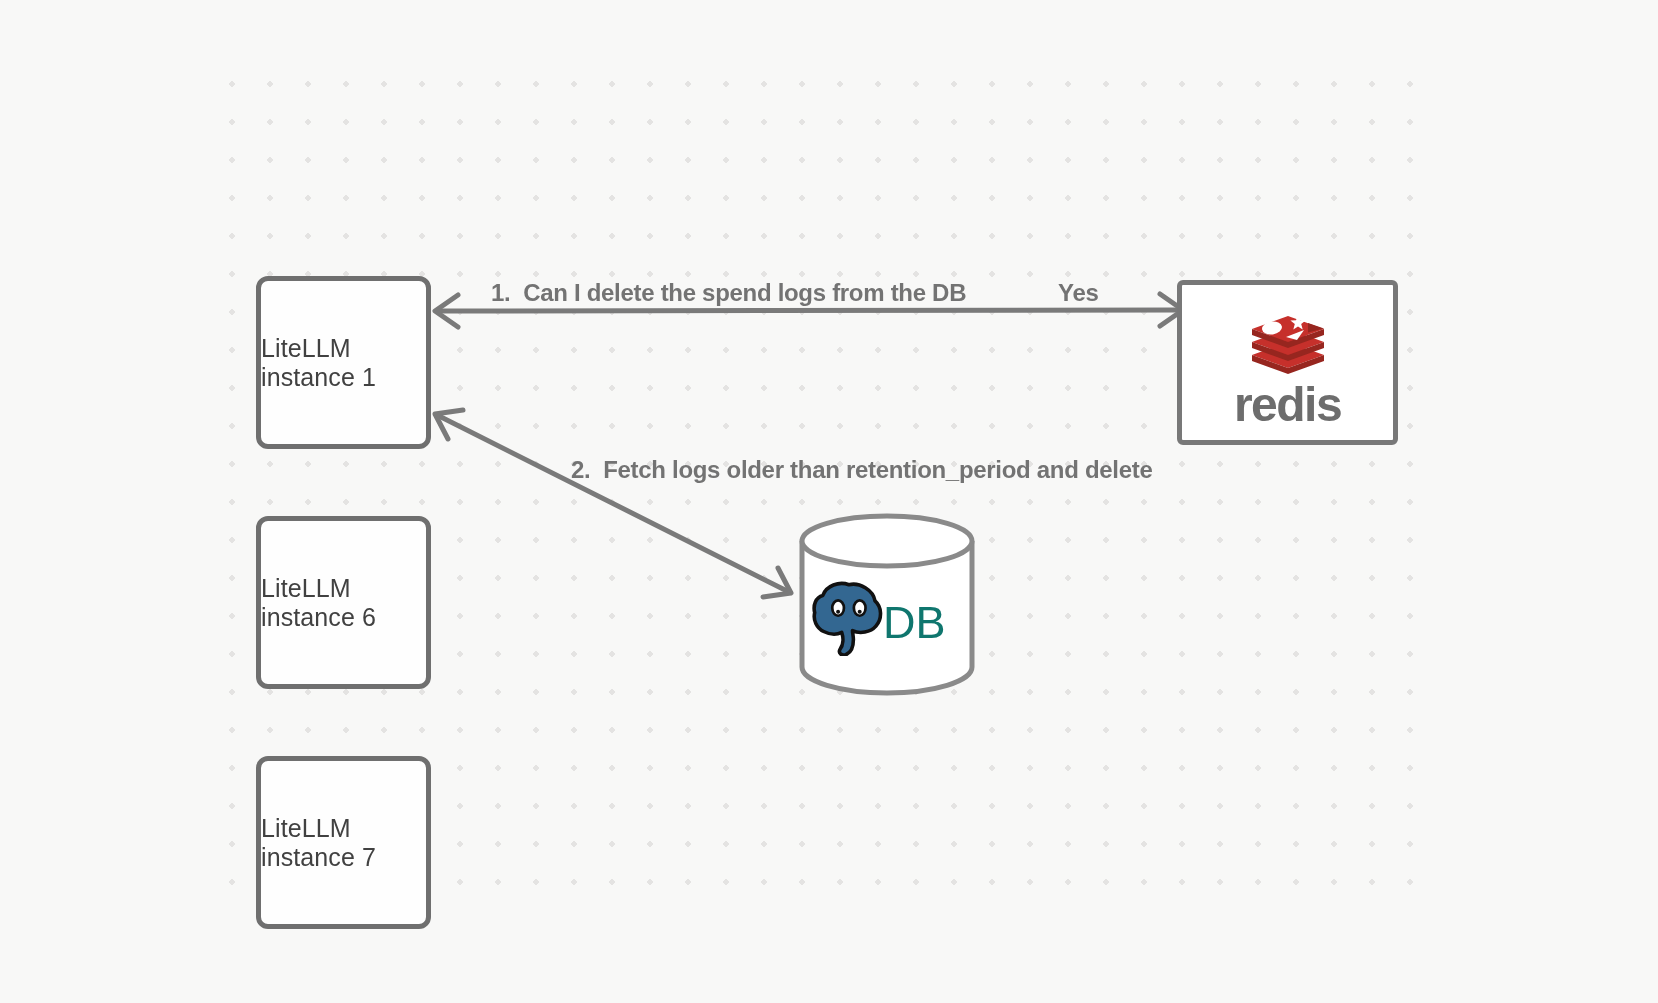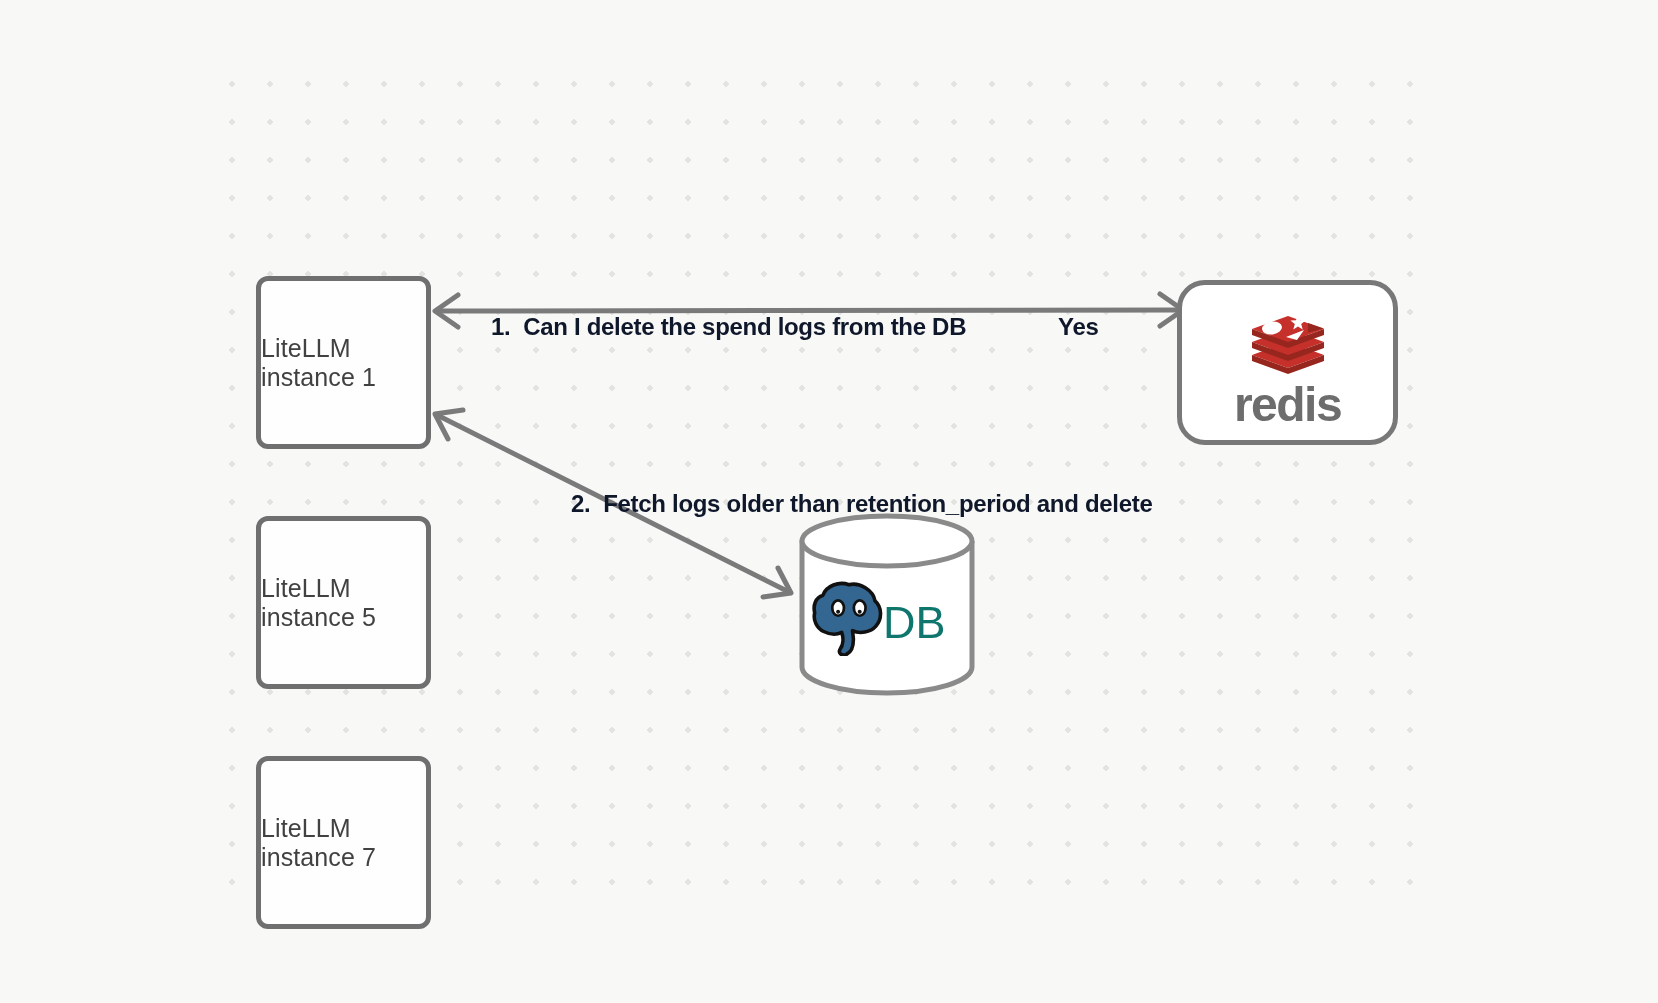--- a/index.html
+++ b/index.html
@@ -44,46 +44,45 @@
   .box-1 { left: 256px; top: 276px; }
   .box-2 { left: 256px; top: 516px; }
   .box-3 { left: 256px; top: 756px; }
 
   .redis-node {
     position: absolute; left: 1177px; top: 280px;
     width: 221px; height: 165px;
     box-sizing: border-box;
     background: #ffffff;
     border: 5px solid #787878;
-    border-radius: 28px;
+    border-radius: 6px;
   }
   .redis-logo { position: absolute; left: 68px; top: 28px; }
   .redis-word {
     position: absolute; left: 0; top: 92px; width: 100%;
     text-align: center;
     font-size: 48px; font-weight: bold; letter-spacing: -1.5px;
     color: #6d6d6d;
   }
 
   .db-group { position: absolute; left: 0; top: 0; }
   .db-cylinder { position: absolute; left: 797px; top: 512px; }
   .pg-elephant { position: absolute; left: 812px; top: 580px; }
   .db-label {
     position: absolute; left: 883px; top: 600px;
     font-size: 45px; font-weight: 400; color: #0f766e;
     line-height: 45px;
   }
 
   .edge-label {
     position: absolute;
-    font-size: 24px; font-weight: bold; color: #0f172a;
+    font-size: 24px; font-weight: bold; color: #737373;
     letter-spacing: -0.3px;
     white-space: pre;
     line-height: 26px;
-    margin-top: 34px;
   }
   .edge-label-1 { left: 491px; top: 280px; }
   .edge-label-yes { left: 1058px; top: 280px; }
   .edge-label-2 { left: 571px; top: 457px; }
 </style>
 </head>
 <body>
 
 <div class="canvas">
 
@@ -99,21 +98,21 @@
       <line x1="437" y1="415" x2="789" y2="592"></line>
       <polyline points="463,410 435,414 448,439"></polyline>
       <polyline points="778,568 791,593 763,597"></polyline>
     </g>
   </svg>
 
   <div class="llm-box box-1">
     <span class="box-label">LiteLLM instance 1</span>
   </div>
   <div class="llm-box box-2">
-    <span class="box-label">LiteLLM instance 5</span>
+    <span class="box-label">LiteLLM instance 6</span>
   </div>
   <div class="llm-box box-3">
     <span class="box-label">LiteLLM instance 7</span>
   </div>
 
   <div class="redis-node">
     <svg class="redis-logo" width="76" height="62" viewBox="0 0 76 62">
       <g transform="translate(0,3)">
 
         <polygon points="38,26 74,39 38,52 2,39" fill="#c6302b"></polygon>

